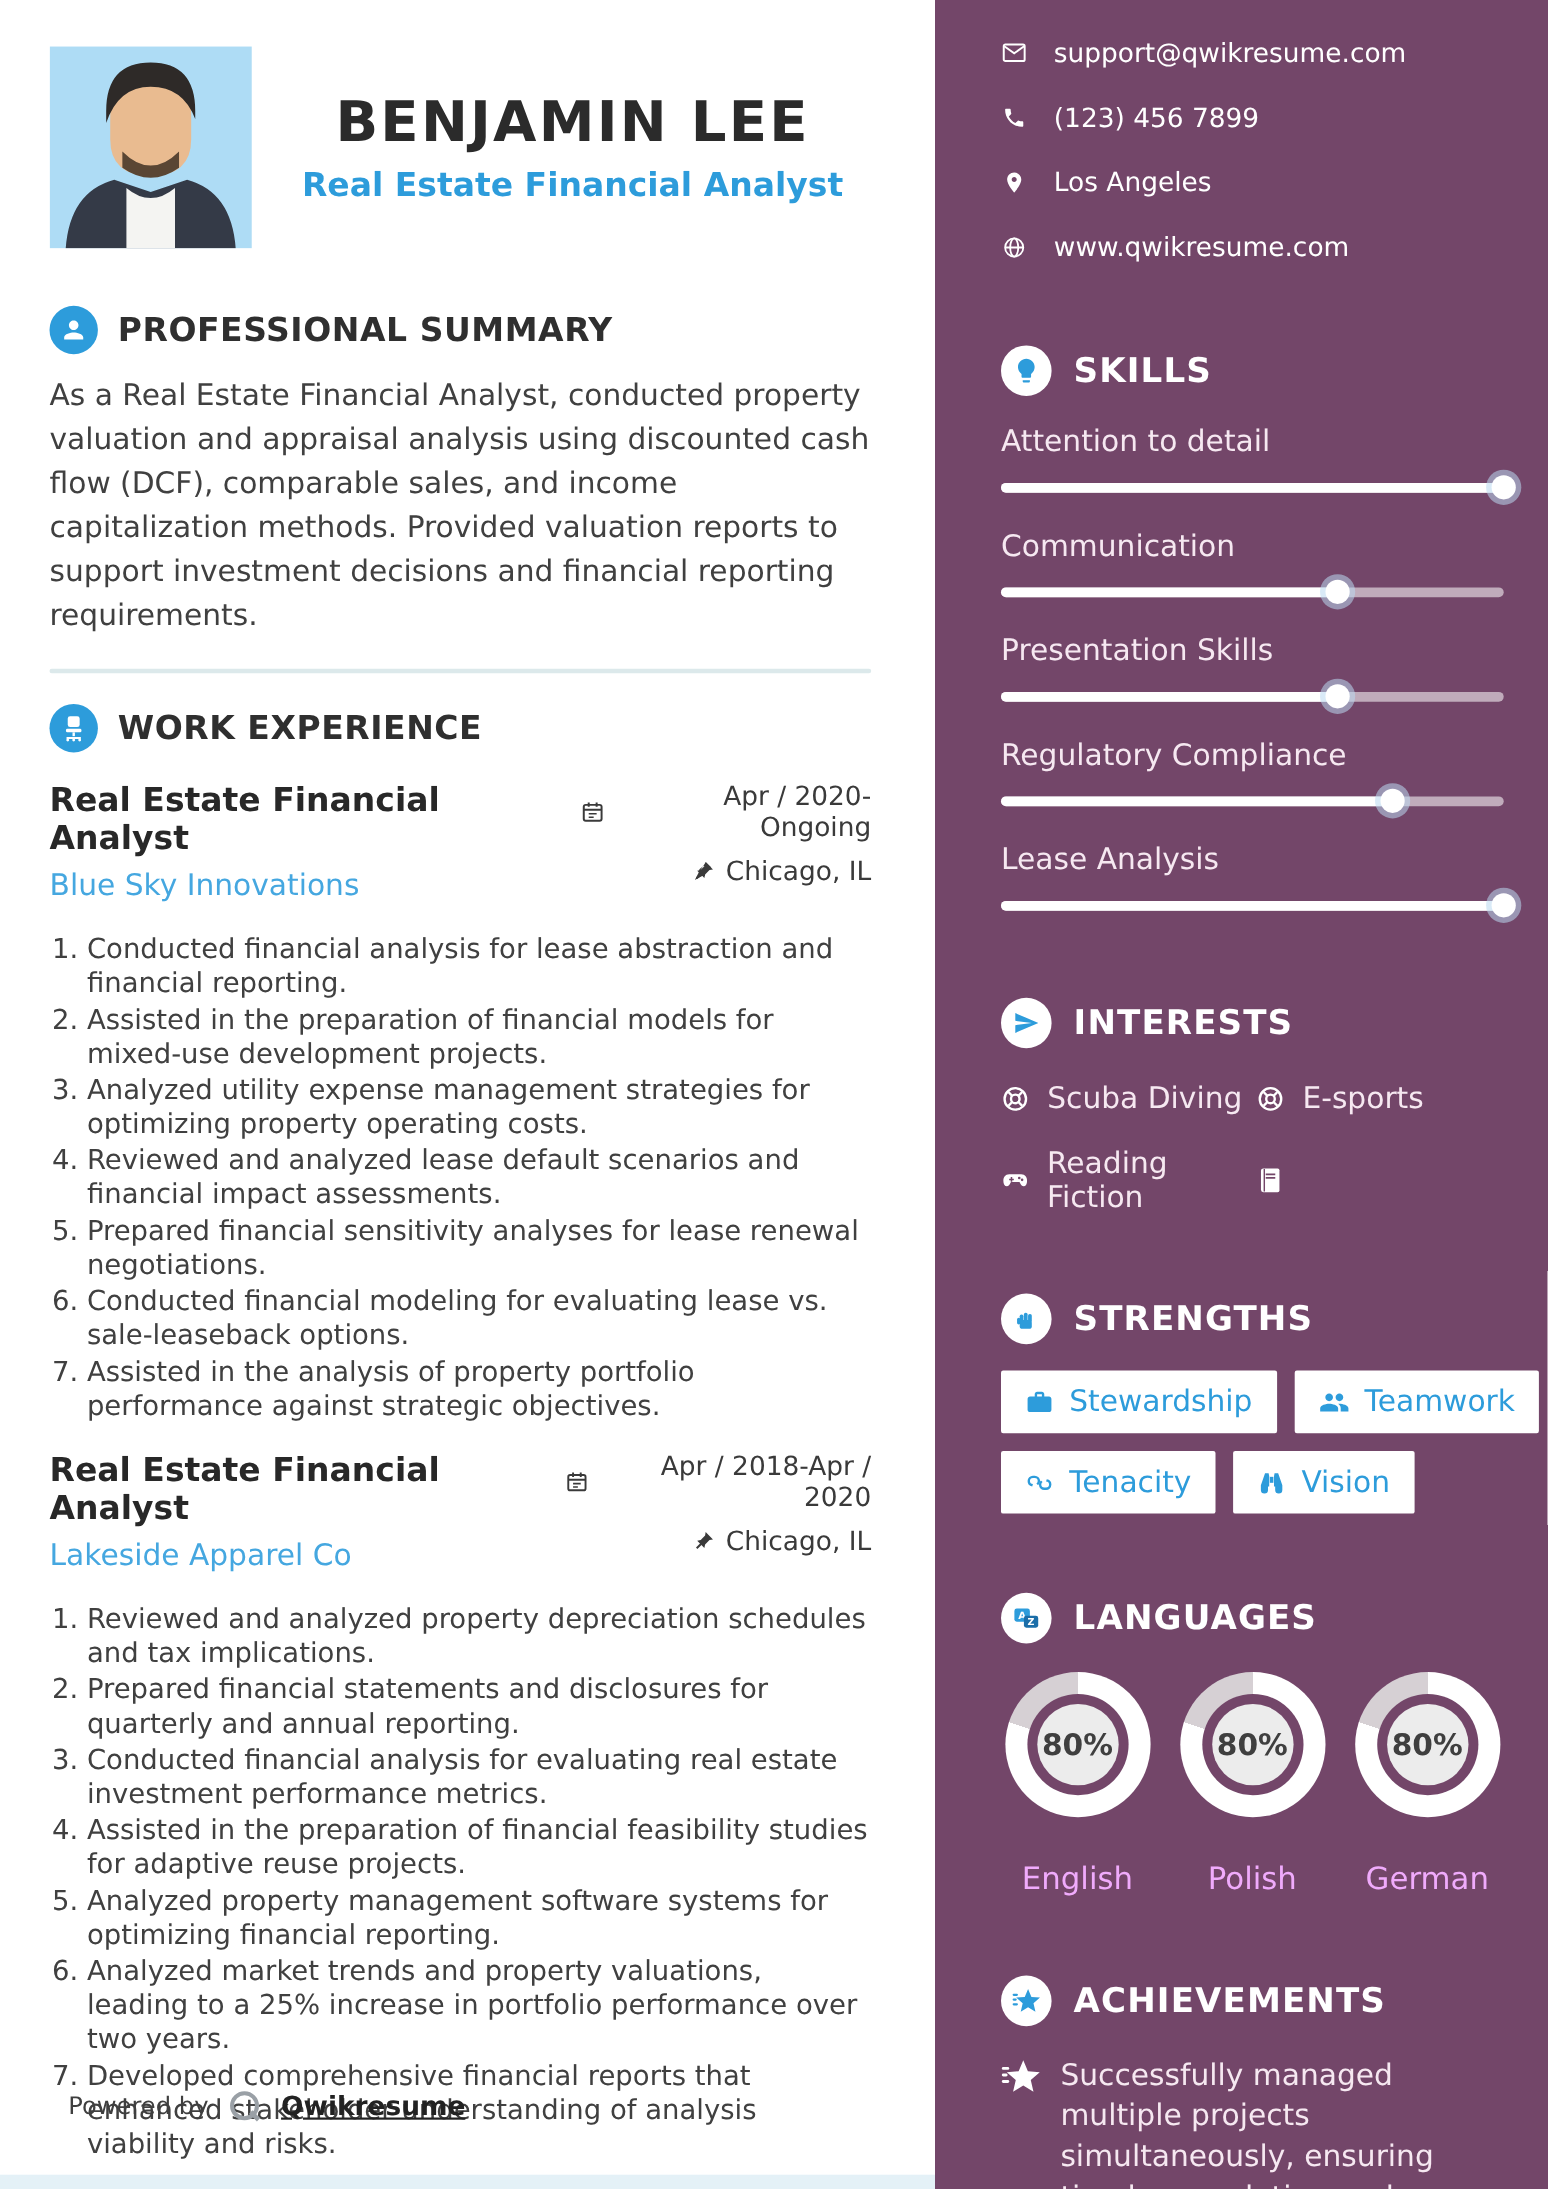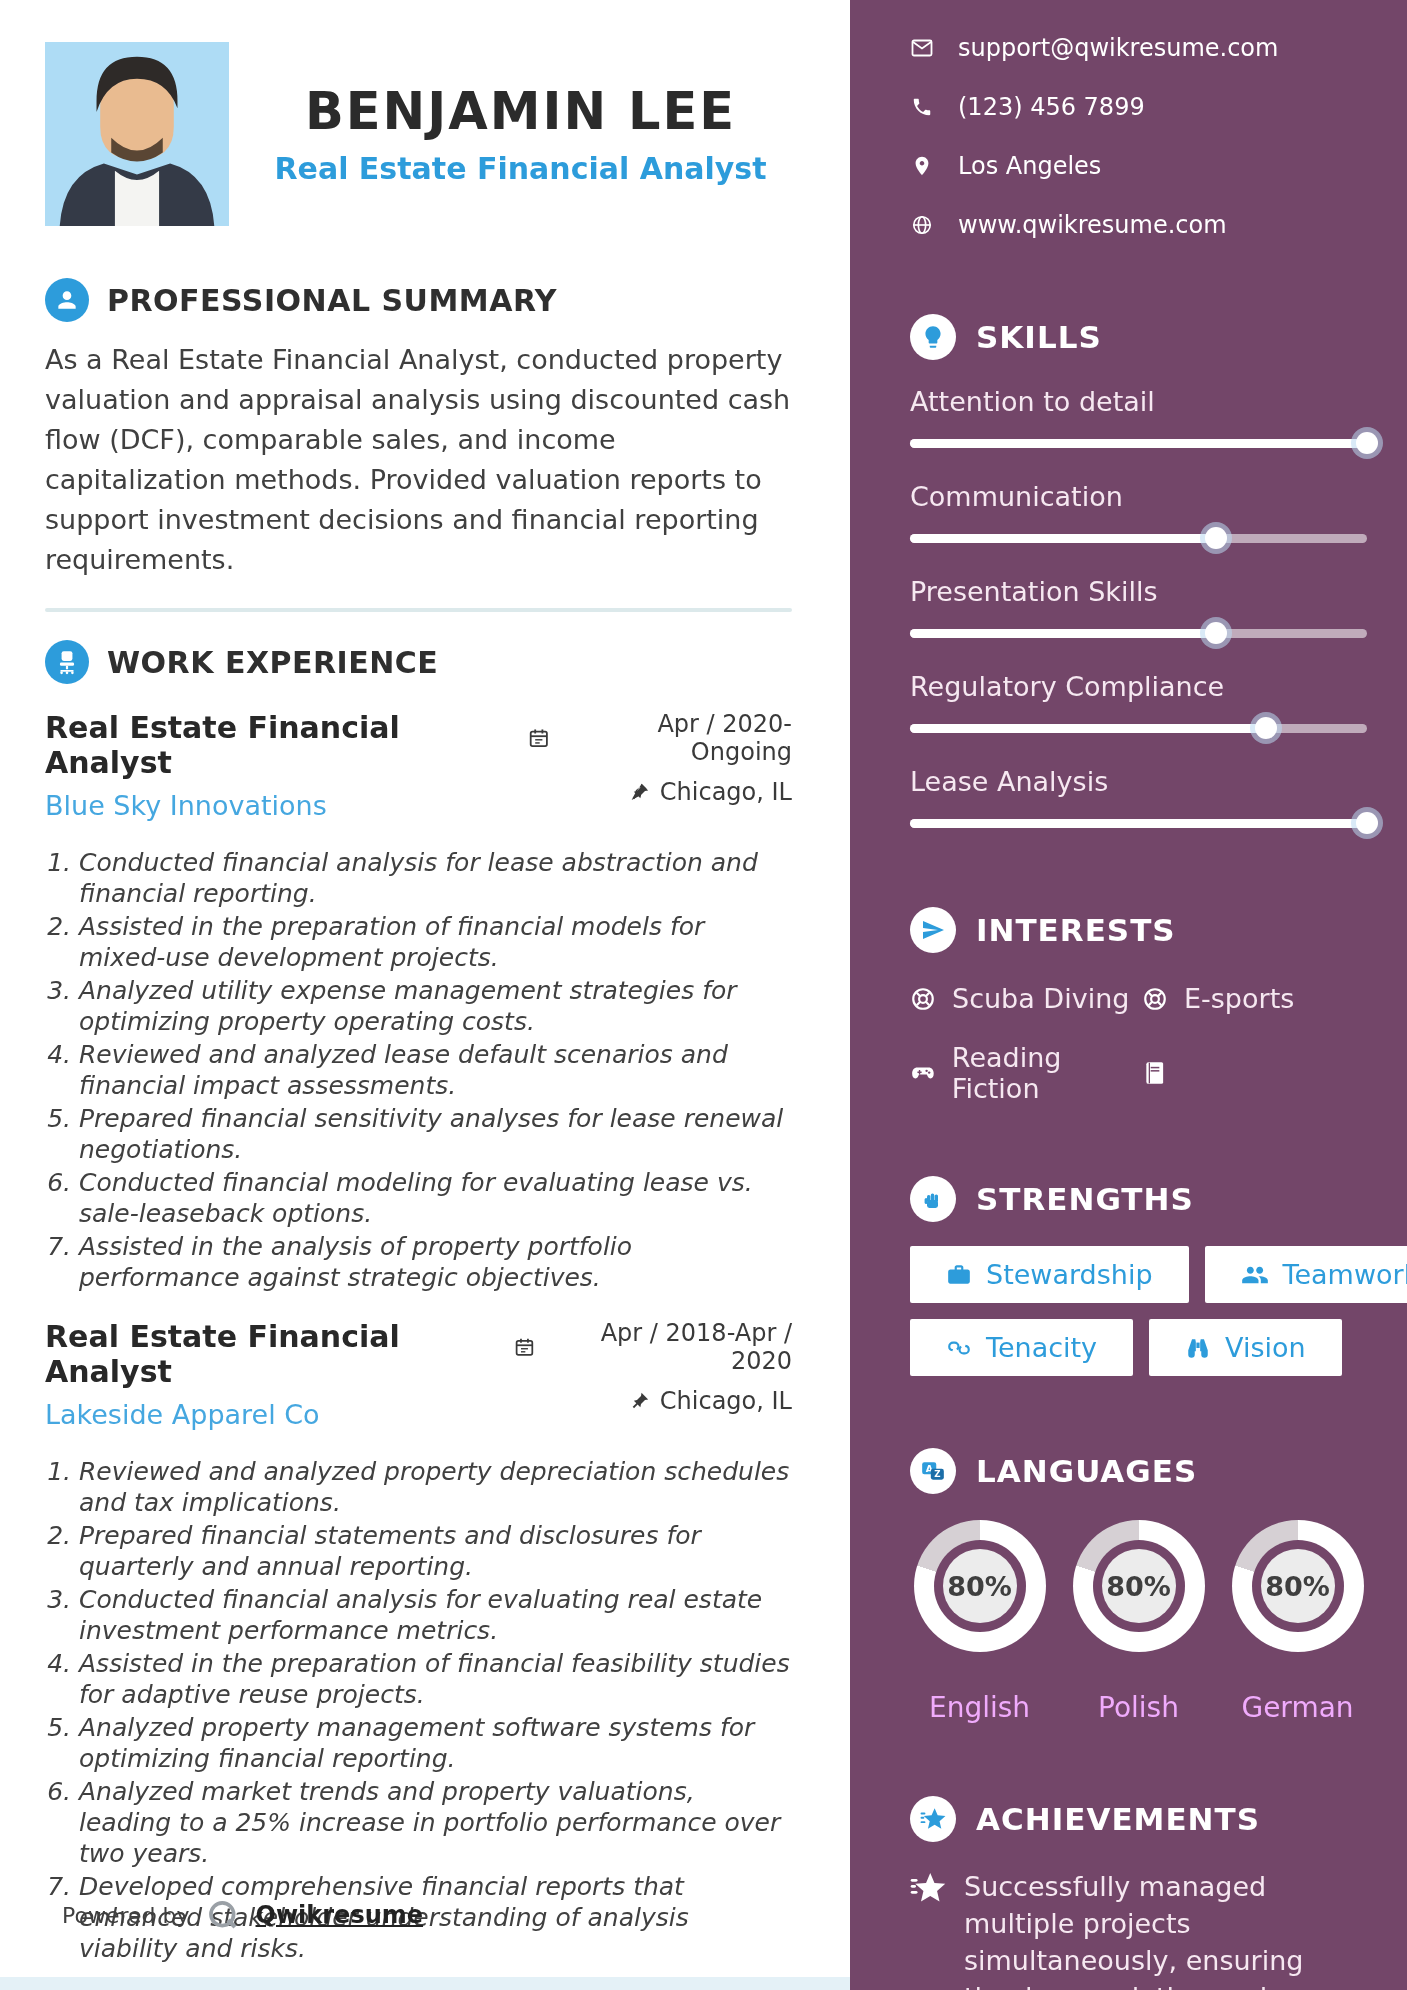--- a/index.html
+++ b/index.html
@@ -25,21 +25,21 @@
 
   .l-divider { height:4px; background:#dcE9eb; border-radius:2px; margin:28px 0; }
 
   .we-sec { margin-top:6px; }
   .job { margin-top:26px; }
   .job-head { display:flex; justify-content:space-between; align-items:flex-start; }
   .job-title { font-size:30px; font-weight:600; color:#282828; }
   .company { font-size:27px; color:#45a7e0; margin-top:10px; }
   .meta { text-align:right; }
   .meta-row { display:flex; justify-content:flex-end; align-items:center; gap:10px; font-size:24px; color:#3a3a3a; margin-bottom:12px; }
-  .bullets { margin:26px 0 10px 34px;font-style:italic; }
+  .bullets { margin:26px 0 10px 34px; }
   .bullets li { font-size:25px; line-height:31px; color:#404040; margin-bottom:2px; }
 
   .powered { position:absolute; left:62px; bottom:58px; display:flex; align-items:center; gap:16px; }
   .powered-label { font-size:22px; color:#3f3f3f; }
   .brand { font-size:24px; color:#222; text-decoration:underline; font-weight:600; }
   .bottom-strip { position:absolute; left:0; bottom:0; width:850px; height:13px; background:#e4f1f7; }
 
   
   .right { width:557px; background:#734669; color:#fff; padding:30px 40px 40px 60px; display:flex; flex-direction:column; }
 
@@ -59,21 +59,21 @@
   .slider { position:relative; height:24px; }
   .track { position:absolute; top:8px; left:0; right:0; height:9px; border-radius:5px; background:rgba(255,255,255,0.55); }
   .track-fill { height:9px; border-radius:5px; background:#ffffff; width:50%; }
   .handle { position:absolute; top:1px; width:22px; height:22px; border-radius:50%; background:#ffffff; box-shadow:0 0 0 5px rgba(186,216,240,0.55); }
 
   .interests-grid { display:grid; grid-template-columns:232px auto; row-gap:28px; margin-top:30px; }
   .interest { display:flex; align-items:center; gap:16px; font-size:27px; color:#f6e8f1; }
 
   .chips { margin-top:24px; }
   .chip-row { display:flex; gap:16px; margin-top:16px; }
-  .chip { background:#ffffff; display:inline-flex; align-items:center; gap:14px; padding:13px 36px; border-radius:2px; }
+  .chip { background:#ffffff; display:inline-flex; align-items:center; gap:14px; padding:13px 22px; border-radius:2px; }
   .chip span { font-size:27px; color:#2d9cdb; font-weight:500; }
 
   .langs { display:flex; gap:20px; margin-top:26px; }
   .lang { width:139px; display:flex; flex-direction:column; align-items:center; }
   .ring { width:132px; height:132px; border-radius:50%; display:flex; align-items:center; justify-content:center;
           background:conic-gradient(#fff 0 288deg, #d6d0d4 288deg 360deg); }
   .ring-gap { width:92px; height:92px; border-radius:50%; background:#734669; display:flex; align-items:center; justify-content:center; }
   .ring-inner { width:74px; height:74px; border-radius:50%; background:#ececec; display:flex; align-items:center; justify-content:center;
                 font-size:27px; font-weight:700; color:#3f3f3f; }
   .lang-name { margin-top:39px; font-size:28px; color:#f0abfc; }

